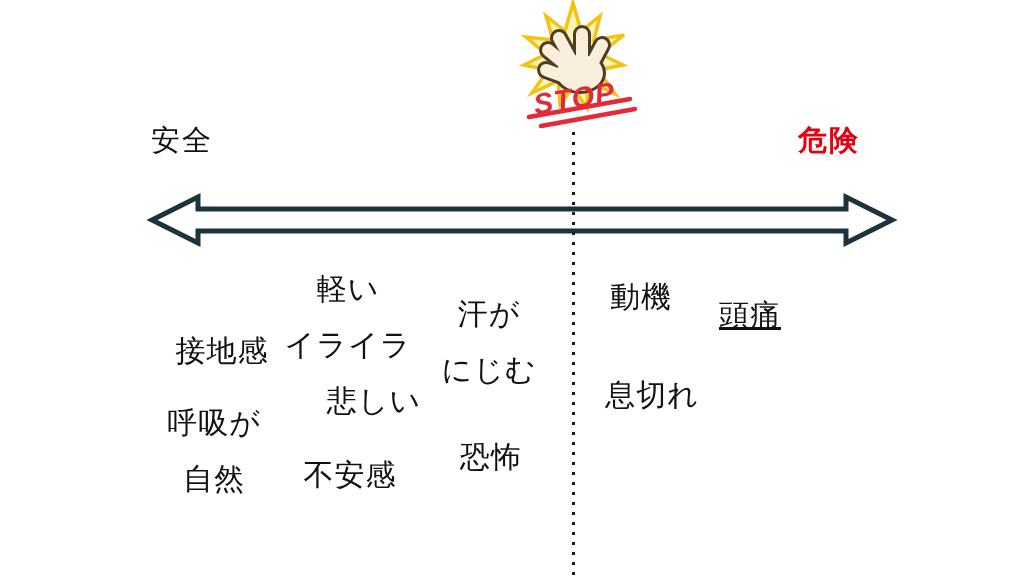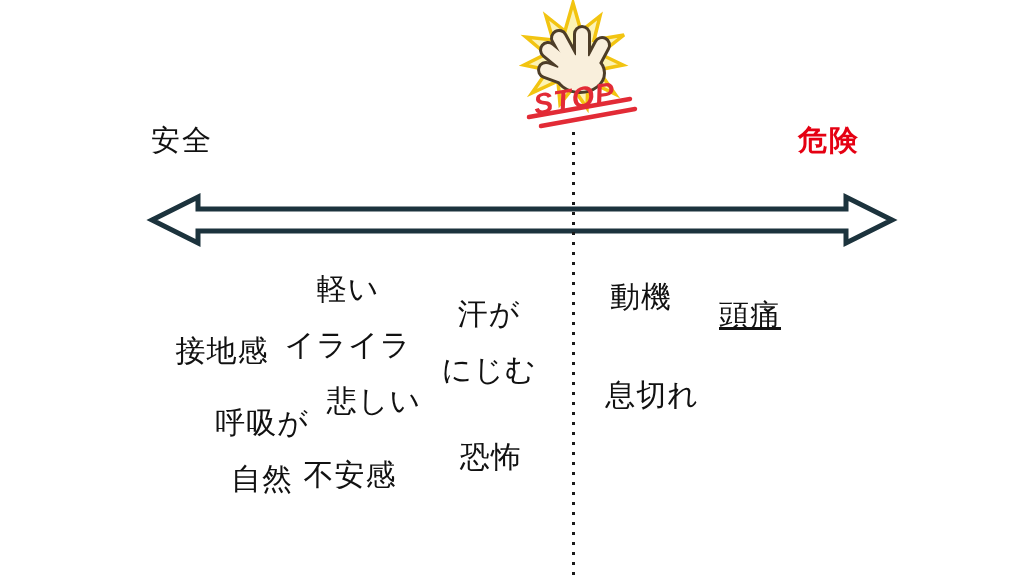--- a/index.html
+++ b/index.html
@@ -71,21 +71,21 @@
     <line class="stop-line" x1="38" y1="126" x2="132" y2="109"></line>
   </svg>
 
   <div class="axis-end" style="left:182px;top:123px;">安全</div>
   <div class="axis-end danger" style="left:829px;top:123px;">危険</div>
 
   <div class="lbl" style="left:222px;top:315px;margin-top:8px;">接地感</div>
   <div class="lbl" style="left:348px;top:261px;">軽い
 イライラ</div>
   <div class="lbl" style="left:374px;top:373px;">悲しい</div>
-  <div class="lbl" style="left:214px;top:395px;margin-left:48px;">呼吸が
+  <div class="lbl" style="left:214px;top:395px;">呼吸が
 自然</div>
   <div class="lbl" style="left:350px;top:447px;">不安感</div>
   <div class="lbl" style="left:489px;top:286px;">汗が
 にじむ</div>
   <div class="lbl" style="left:491px;top:429px;">恐怖</div>
 
   <div class="lbl" style="left:641px;top:269px;">動機</div>
   <div class="lbl" style="left:750px;top:287px;text-decoration:underline;">頭痛</div>
   <div class="lbl" style="left:652px;top:367px;">息切れ</div>
 

